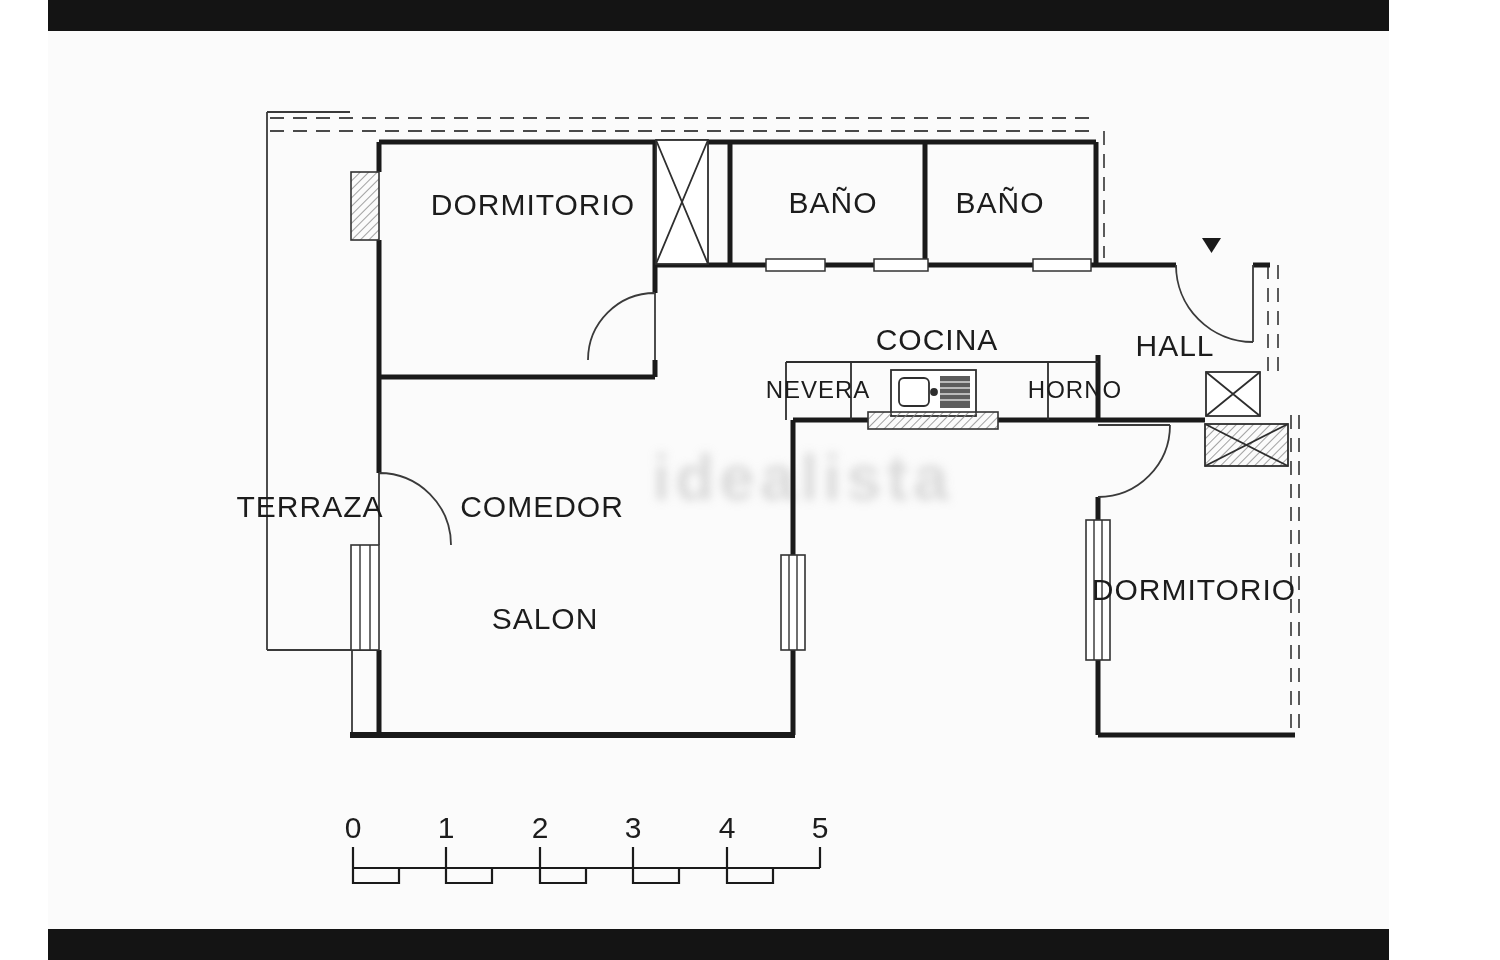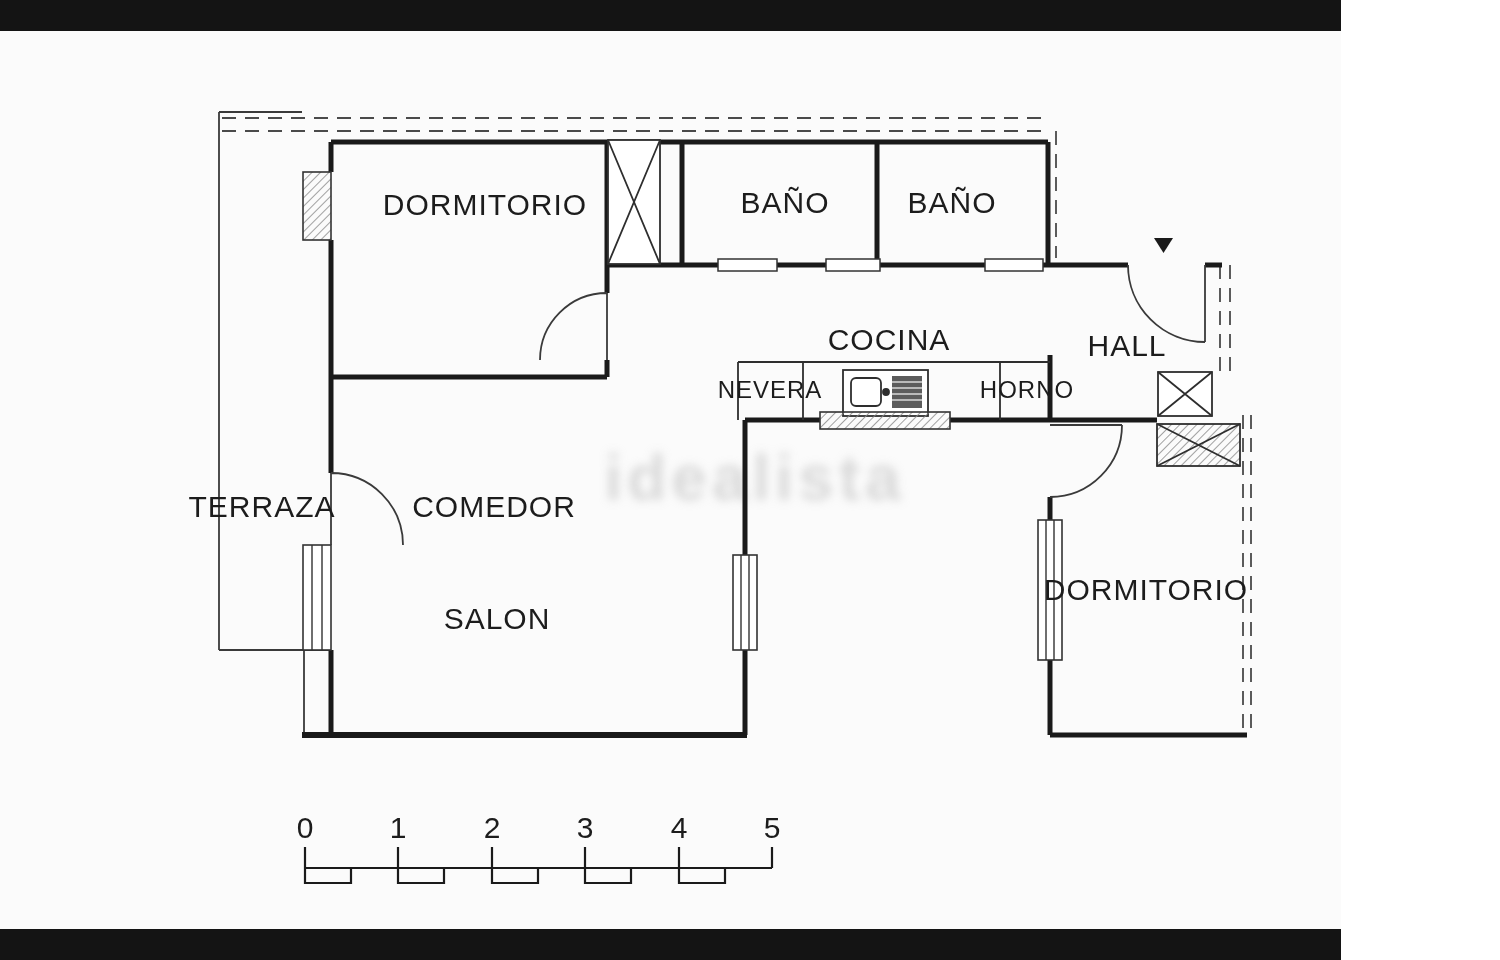--- a/index.html
+++ b/index.html
@@ -1,16 +1,16 @@
 <!DOCTYPE html>
 <html><head>
 <meta charset="utf-8">
 <style>
   html,body{margin:0;padding:0;background:#ffffff;}
-  .stage{position:relative;width:1341px;height:960px;background:#fbfbfb;overflow:hidden;}
+  .stage{position:relative;width:1341px;height:960px;background:#fbfbfb;overflow:hidden;margin-left:48px;}
   svg{display:block;}
   svg text{font-family:"Liberation Sans", sans-serif;}
   .room{font-size:30px;fill:#1c1c1c;letter-spacing:1px;text-anchor:middle;}
   .small{font-size:24px;fill:#1c1c1c;letter-spacing:1px;text-anchor:middle;}
   .num{font-size:30px;fill:#1c1c1c;text-anchor:middle;}
   .wm{font-size:64px;font-weight:bold;fill:#c2c2c2;opacity:.6;letter-spacing:5px;text-anchor:middle;}
 </style>
 </head>
 <body>
 

